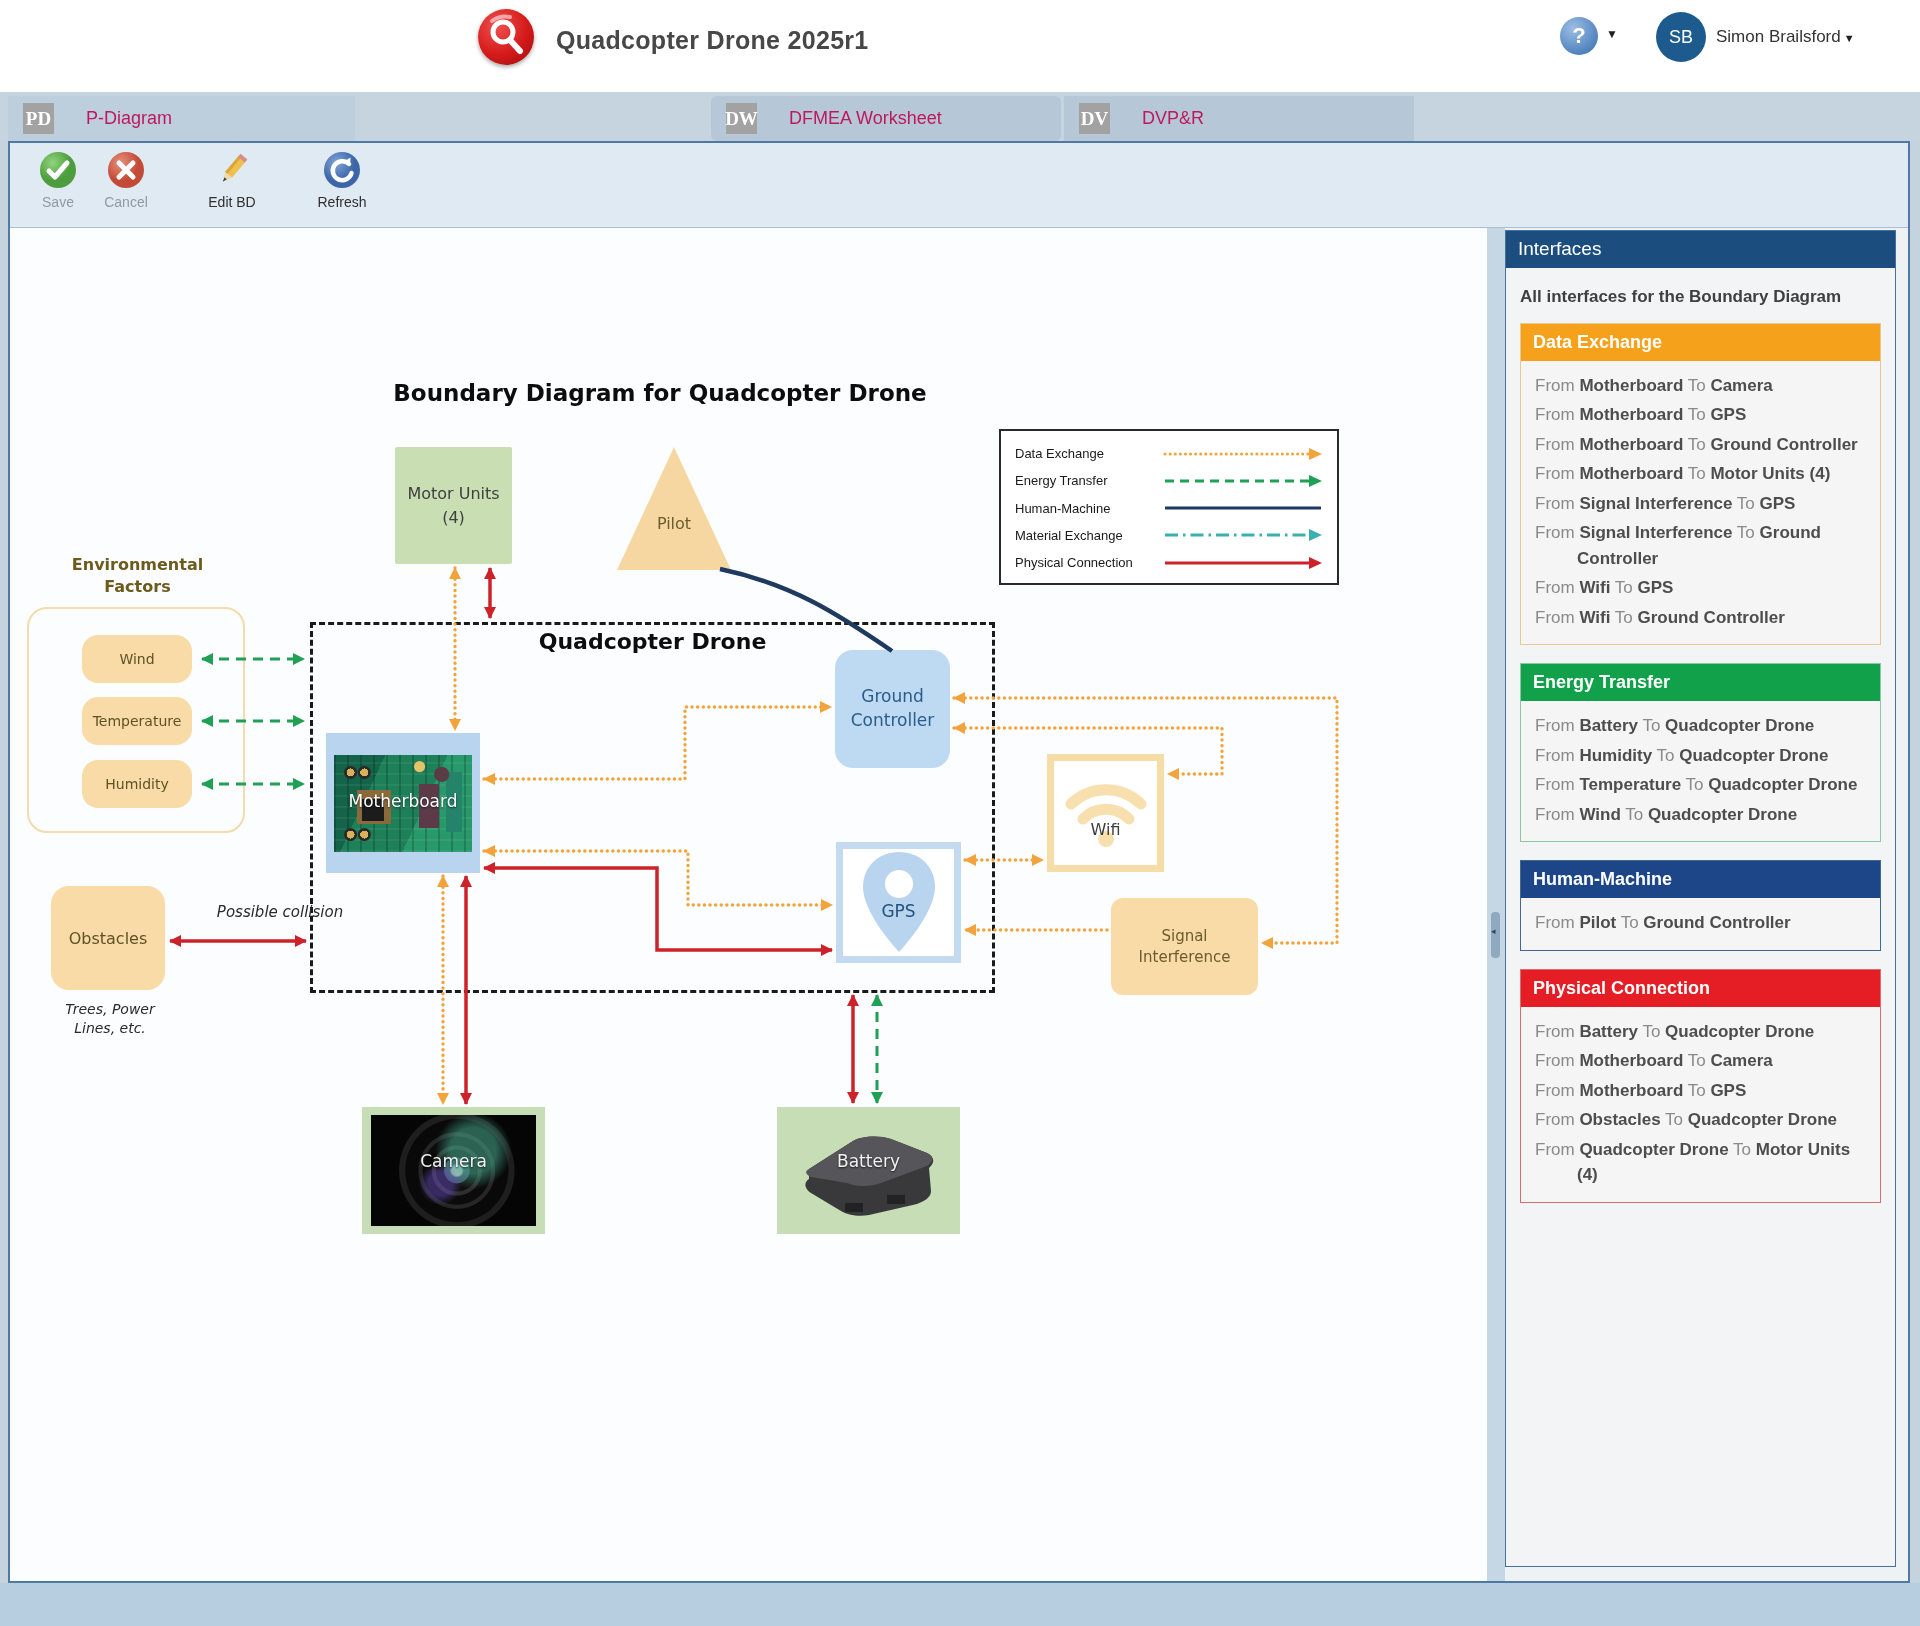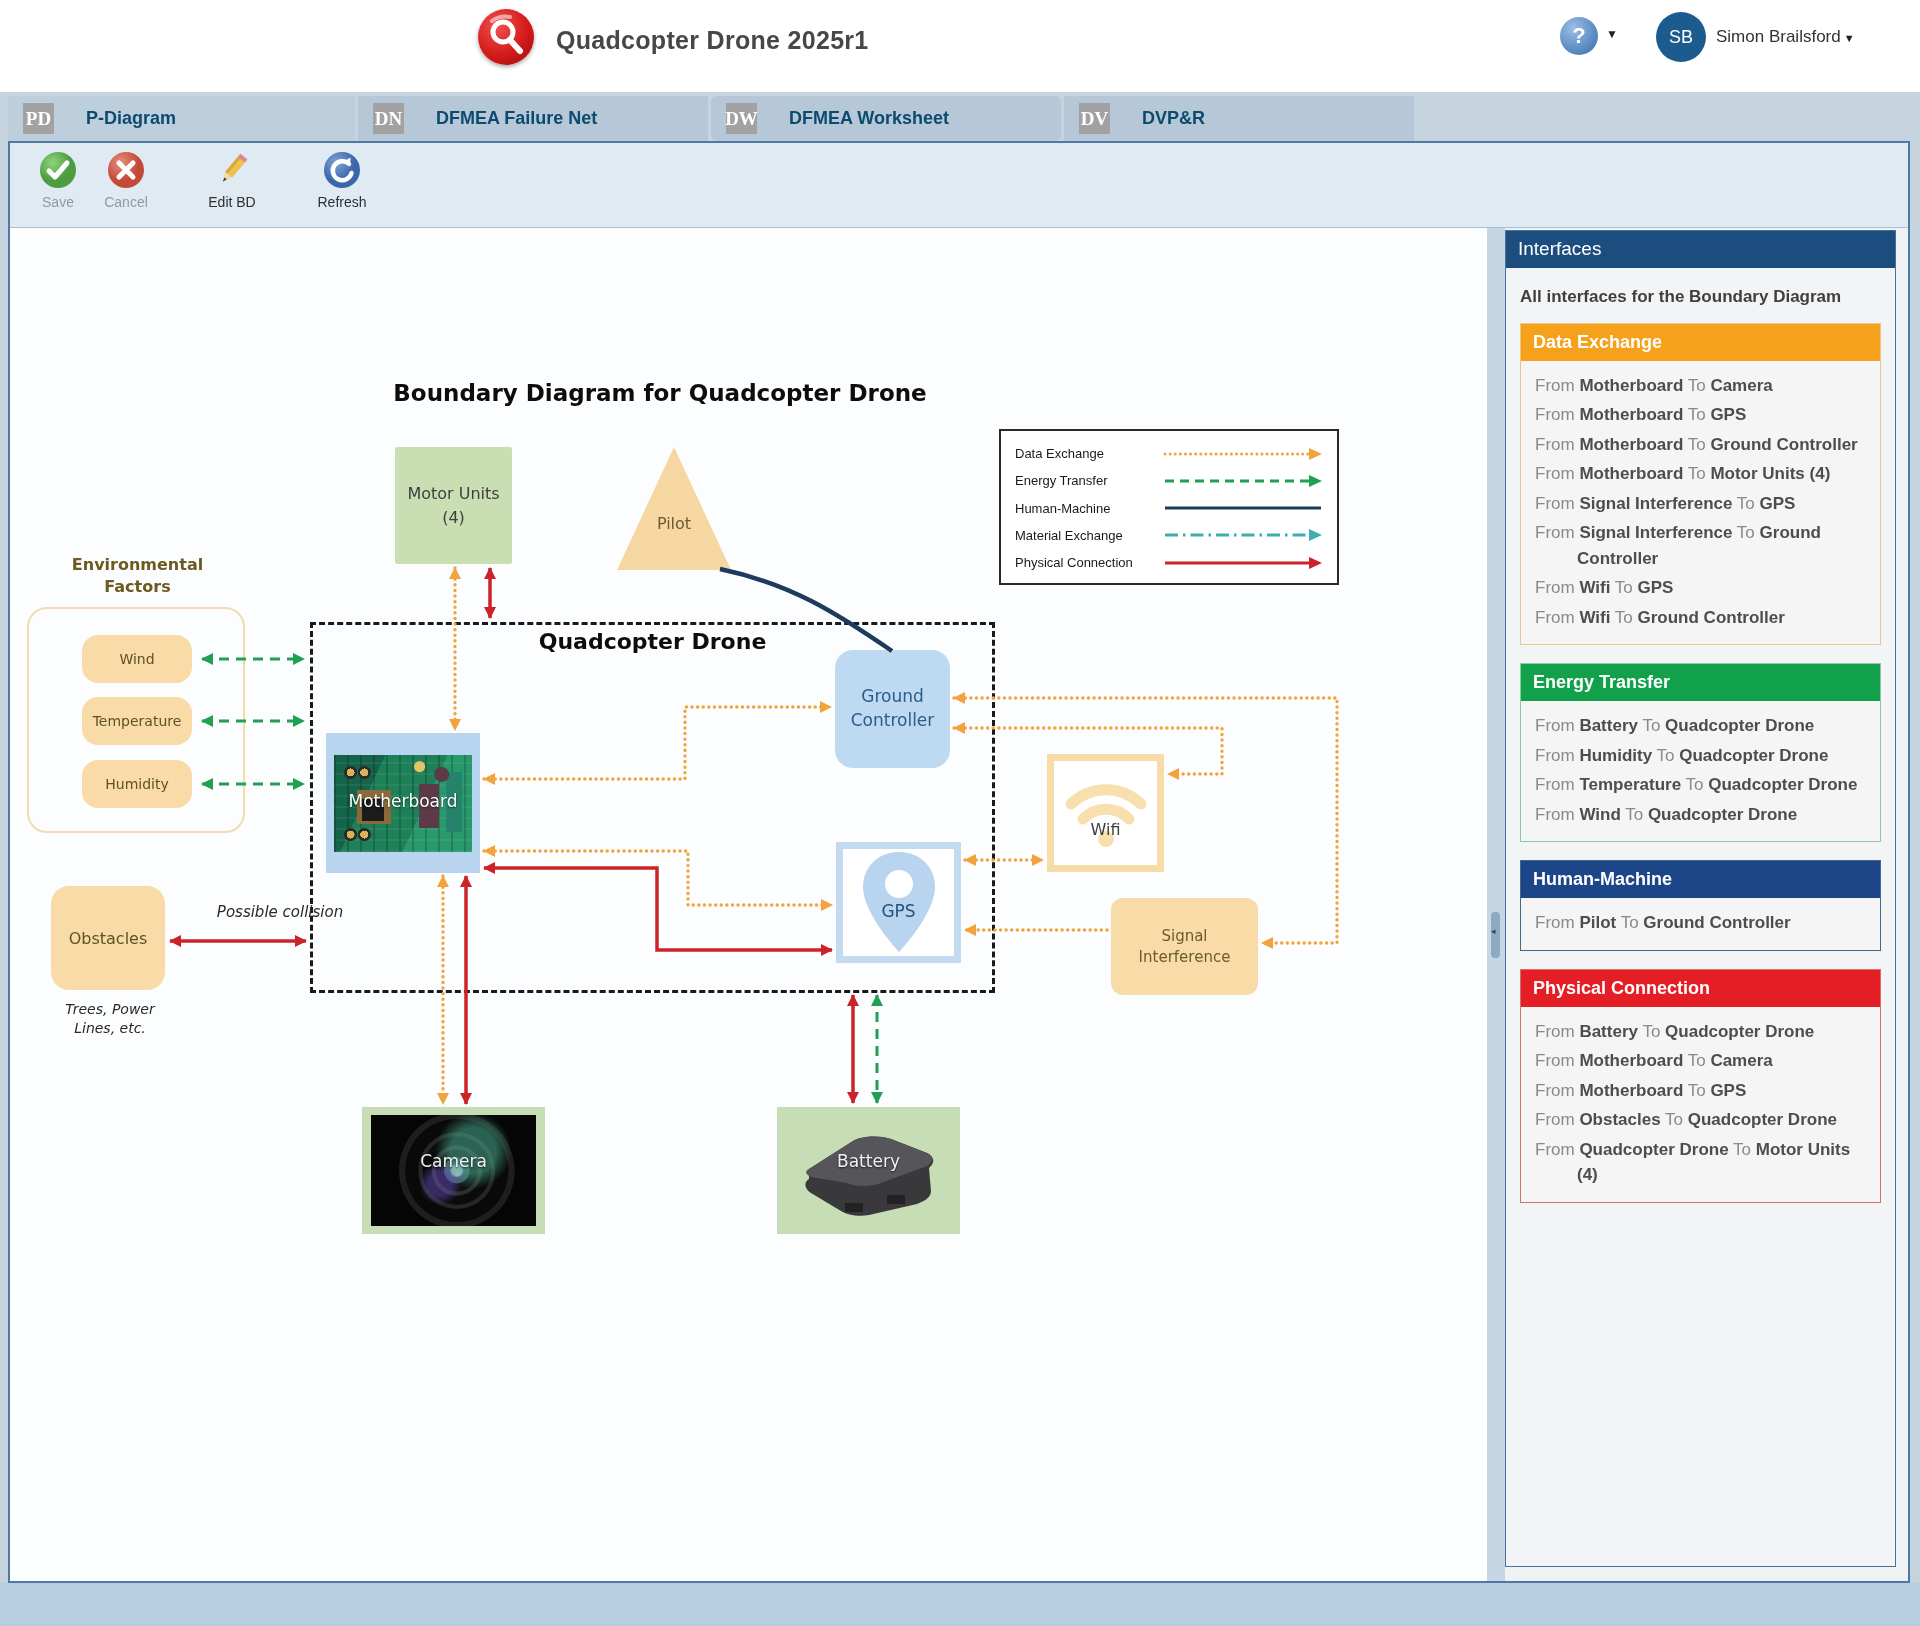--- a/index.html
+++ b/index.html
@@ -21,21 +21,21 @@
   .user-name { position:absolute; left:1716px; top:27px; font-size:17px; color:#333; }
   .user-name::after { content:" ▼"; font-size:11px; color:#222; }
 
   
   .tabbar { position:absolute; left:0; top:92px; width:1920px; height:49px; background:#c6d4e0; }
   .tab { position:absolute; top:4px; height:45px; background:#b6c8d7; display:flex; align-items:center; cursor:pointer;gap:20px; }
   .tab.active { background:#bdcfdd; }
   .tab-badge { width:31px; height:31px; margin-left:15px; background:#a2a2a2; color:#fff;
                font-family:"Liberation Serif", serif; font-weight:bold; font-size:19px;
                display:flex; align-items:center; justify-content:center; }
-  .tab-label { font-size:18px; color:#0c4a6e; margin-left:12px;font-weight:bold; }
+  .tab-label { font-size:18px; color:#be185d; margin-left:12px; }
 
   
   .frame { position:absolute; left:8px; top:141px; width:1902px; height:1442px;
            border:2px solid #4e79a4; background:#fcfdfe; display:flex; flex-direction:column; }
   .toolbar { height:85px; background:#e0eaf2; border-bottom:1px solid #a9bfd2; position:relative; flex:0 0 auto; }
   .tbtn { position:absolute; top:8px; width:80px; text-align:center; cursor:pointer; }
   .tbtn .ticon { width:38px; height:38px; margin:0 auto; }
   .tbtn .tlabel { margin-top:5px; font-size:14px; color:#2f2f2f; }
   .tbtn.dim .tlabel { color:#8f9aa4; }
 
@@ -162,24 +162,20 @@
   <div class="help-btn">?</div>
   <div class="help-caret">▼</div>
   <div class="avatar">SB</div>
   <div class="user-name">Simon Brailsford</div>
 </div>
 
 <div class="tabbar" id="tabbar">
     <div class="tab active" style="left: 8px; width: 347px;">
       <span class="tab-badge">PD</span>
       <span class="tab-label">P-Diagram</span>
-    </div>
-    <div class="tab" style="left: 358px; width: 350px;">
-      <span class="tab-badge">DN</span>
-      <span class="tab-label">DFMEA Failure Net</span>
     </div>
     <div class="tab" style="left: 711px; width: 350px; border-radius: 6px;">
       <span class="tab-badge">DW</span>
       <span class="tab-label">DFMEA Worksheet</span>
     </div>
     <div class="tab" style="left: 1064px; width: 350px;">
       <span class="tab-badge">DV</span>
       <span class="tab-label">DVP&amp;R</span>
     </div>
   </div>

